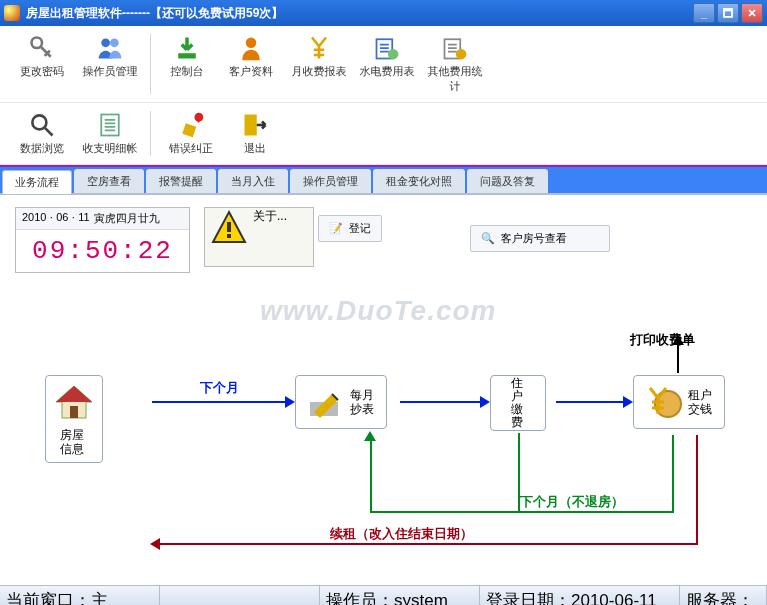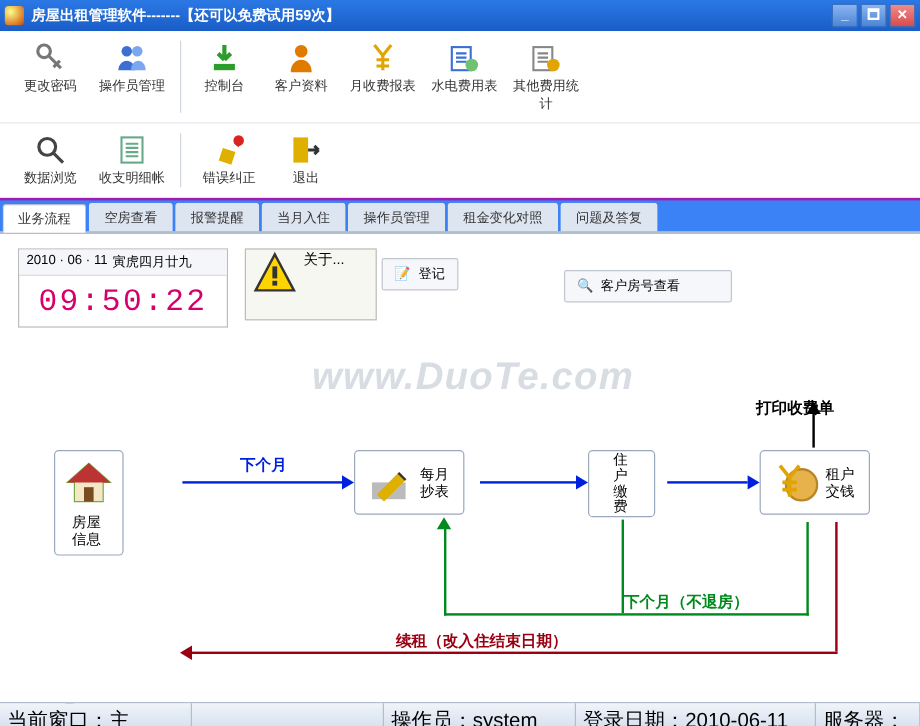--- a/index.html
+++ b/index.html
@@ -31,21 +31,21 @@
   .dtbox { position: absolute; left: 15px; top: 12px; border: 1px solid #bbb; width: 175px; }
   .dateline { background: #f4f6f9; padding: 3px 6px; font-size: 11px; border-bottom: 1px solid #ddd; display: flex; gap: 4px; }
   .clock { font-family: "Courier New", monospace; font-size: 26px; color: #d6006c; text-align: center; padding: 6px 0; letter-spacing: 2px; }
 
   .aboutbox { position: absolute; left: 204px; top: 12px; width: 110px; height: 60px; border: 1px solid #bbb; background: #f7f7f2; display: flex; align-items: flex-start; font-size: 12px; }
   .aboutbox .warn { width: 48px; text-align: center; }
   .chipbtns { position: absolute; left: 318px; top: 20px; display: flex; flex-direction: column; gap: 6px; }
   .chipbtn { border: 1px solid #c0c6d0; background: #f5f7fa; font-size: 11px; padding: 5px 10px; border-radius: 2px; display: flex; align-items: center; gap: 6px; cursor: pointer; }
   .chipbtn.wide { position: absolute; left: 470px; top: 30px; width: 140px; }
 
-  .watermark { position: absolute; left: 260px; top: 100px; font-size: 32px; font-style: italic; color: #d8dde3; font-weight: bold; letter-spacing: 1px; pointer-events: none; }
+  .watermark { position: absolute; left: 260px; top: 100px; font-size: 28px; font-style: italic; color: #d8dde3; font-weight: bold; letter-spacing: 1px; pointer-events: none; }
 
   
   .flow { position: absolute; left: 0; top: 150px; width: 767px; height: 260px; }
   .node { position: absolute; border: 1px solid #9aa8bd; background: #fff; border-radius: 4px; padding: 6px 8px; display: flex; align-items: center; gap: 6px; font-size: 12px; cursor: pointer; }
   .node .nico { width: 40px; height: 40px; }
   .node .lbl2 { width: 28px; line-height: 14px; }
   .node.house { left: 45px; top: 30px; flex-direction: column; }
   .node.meter { left: 295px; top: 30px; }
   .node.pay { left: 490px; top: 30px; width: 56px; height: 56px; justify-content: center; }
   .node.pay .paylbl { width: 14px; line-height: 13px; font-size: 12px; }

